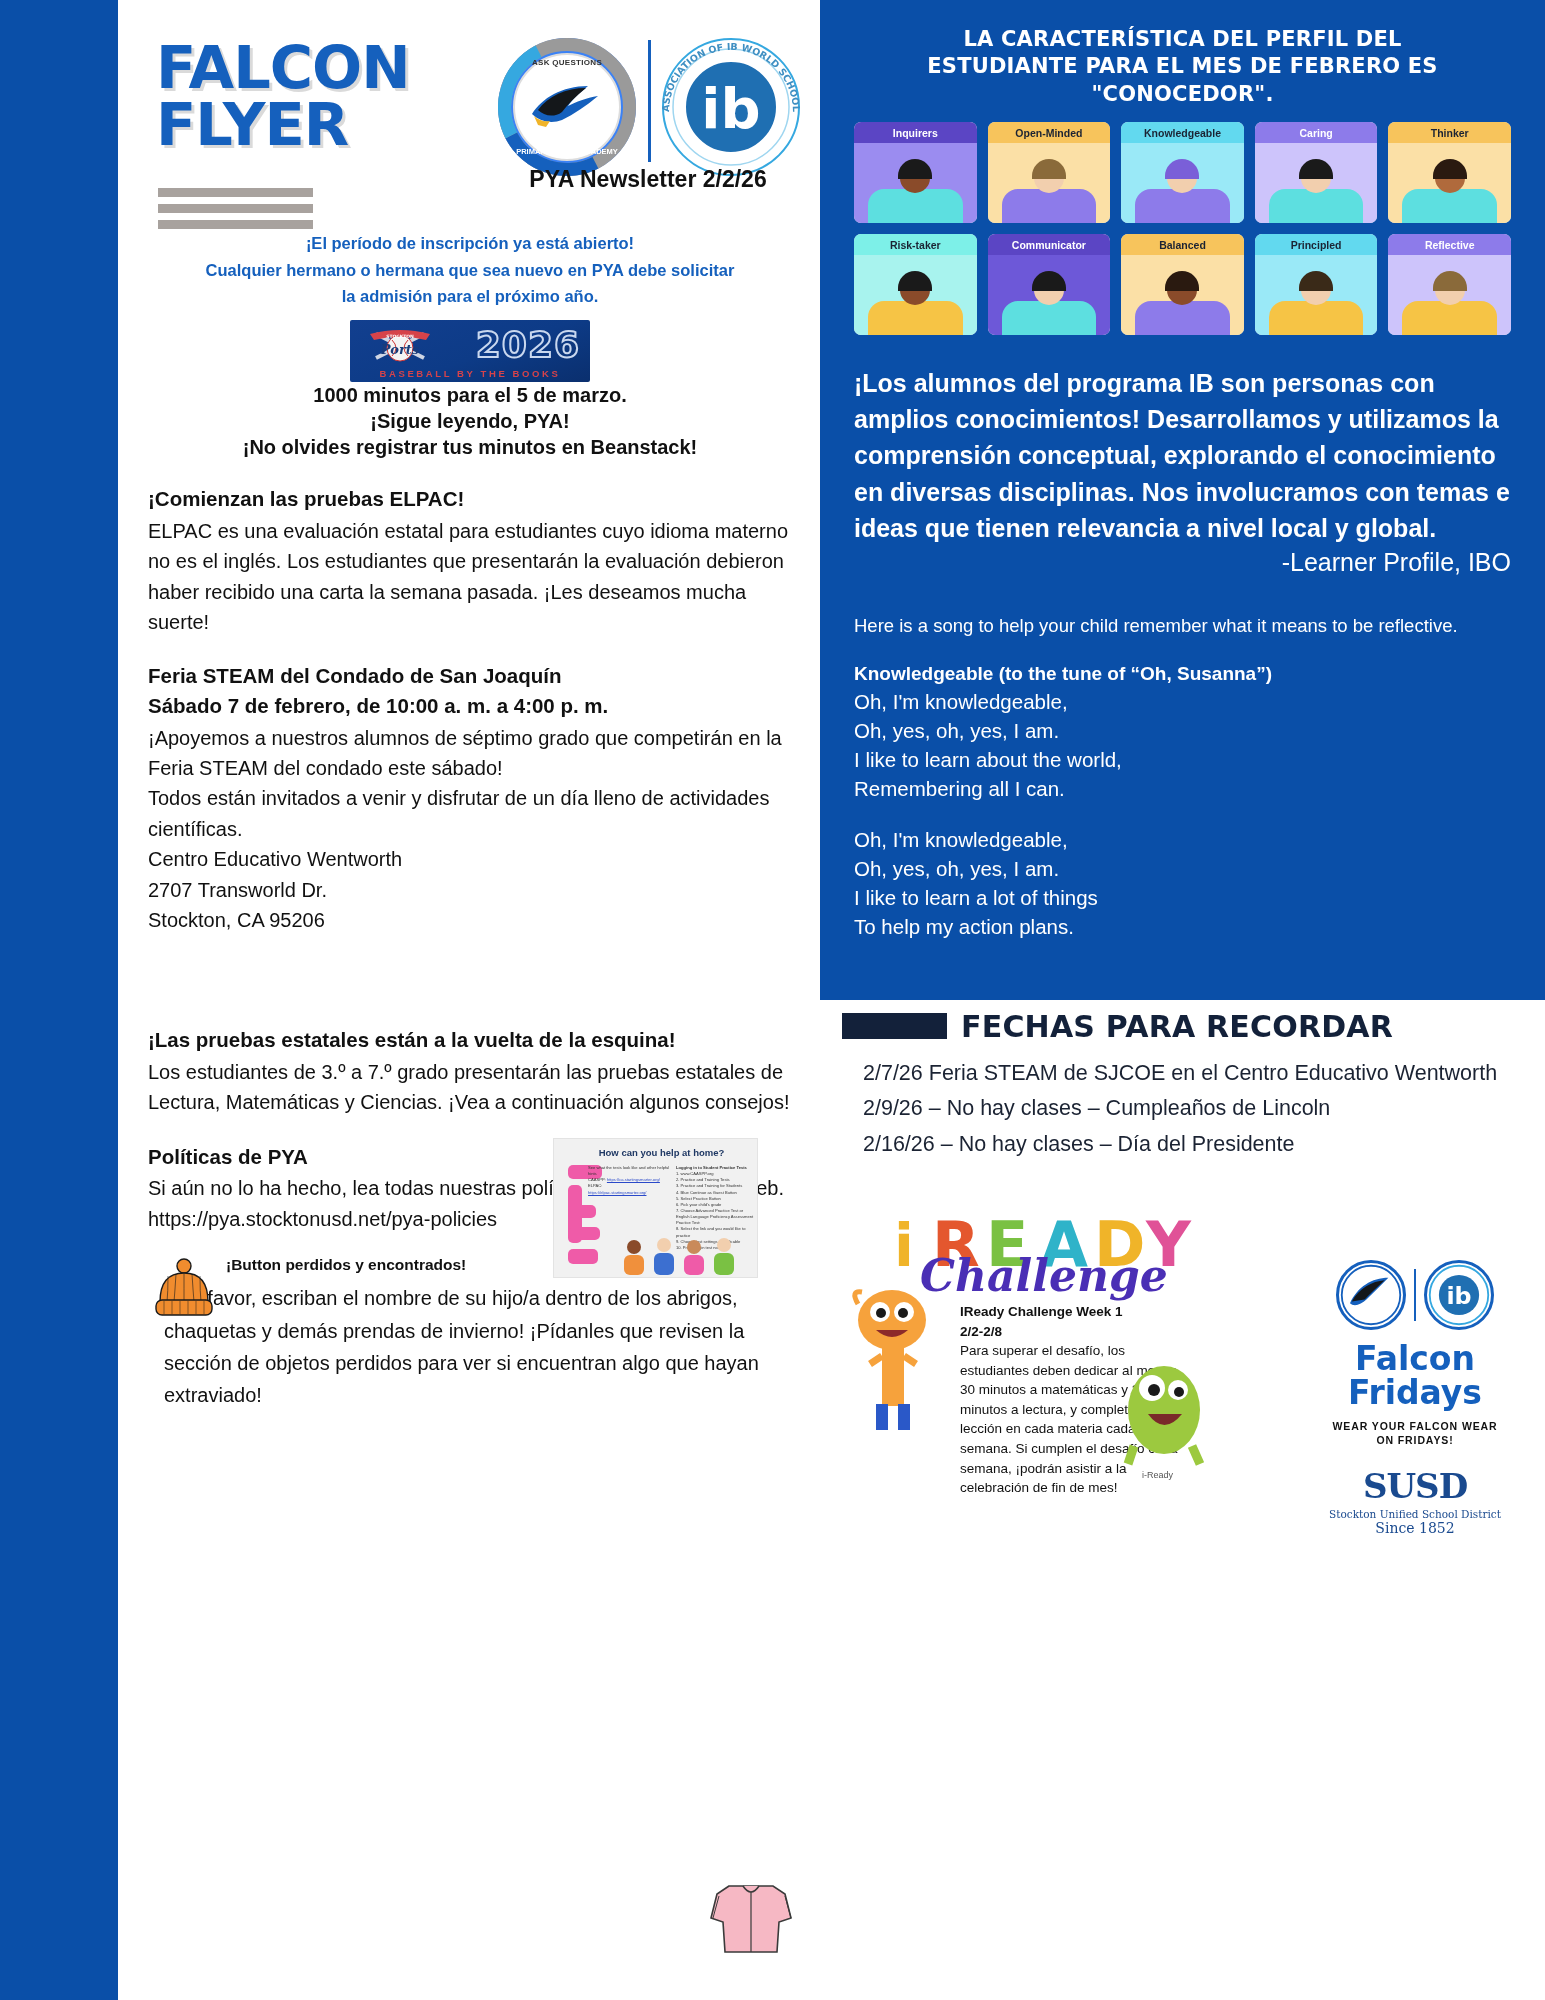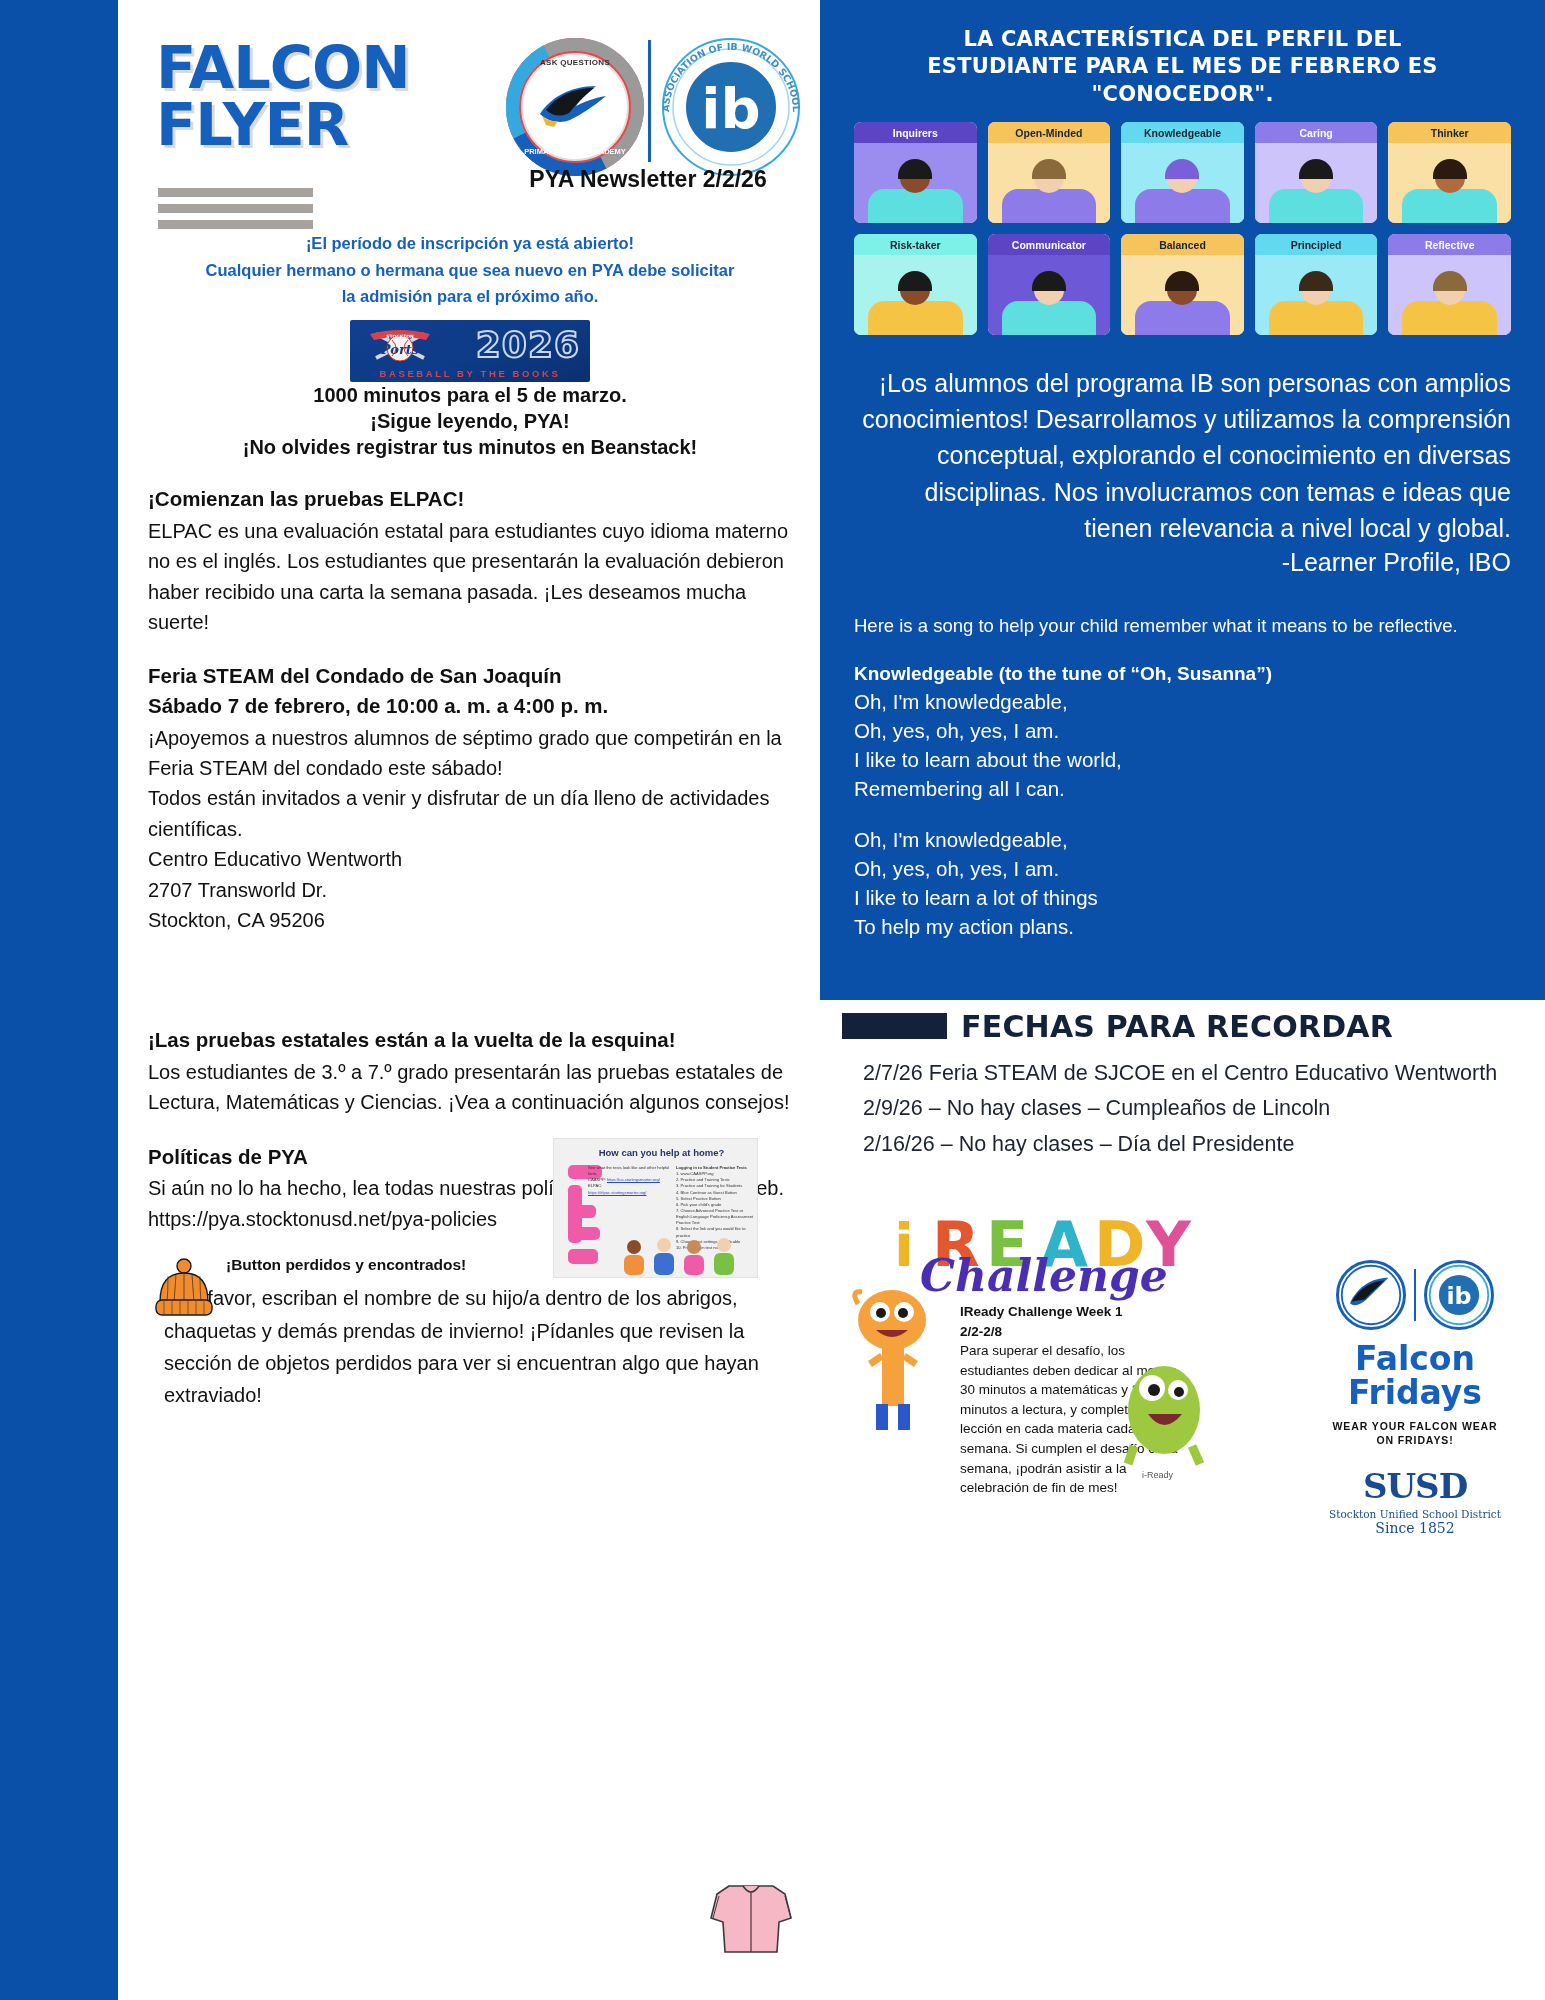--- a/index.html
+++ b/index.html
@@ -25,22 +25,22 @@
     font-family:"DejaVu Sans", sans-serif;
     font-weight:900; font-size:59px; line-height:0.96;
     color:#1560bd; letter-spacing:-1px;
     text-shadow: 3px 3px 0 rgba(150,150,150,.35);
     position:absolute; left:8px; top:22px; width:300px;
   }
   .rules { position:absolute; left:10px; top:170px; width:155px; }
   .rule { height:9px; background:#a8a29e; margin-bottom:7px; }
 
   .crest {
-    position:absolute; left:358px; top:20px; width:138px; height:138px;
-    border-radius:50%; background:#ef4444;
+    position:absolute; left:350px; top:20px; width:138px; height:138px;
+    border-radius:50%; background:#3b82f6;
   }
   .crest .ring-outer { position:absolute; inset:0; border-radius:50%; border:13px solid #9a9a9a; }
   .crest .ring-arc {
     position:absolute; inset:0; border-radius:50%;
     border:13px solid transparent; border-bottom-color:#1560bd; border-left-color:#35a8e0;
     transform: rotate(18deg);
   }
   .crest .ring-inner { position:absolute; inset:15px; border-radius:50%; background:#fff; border:2px solid #ddd; }
   .crest .crest-txt-top {
     position:absolute; left:0; right:0; top:20px; text-align:center;
@@ -135,21 +135,21 @@
   }
   .ib-card { border-radius:7px; overflow:hidden; background:#eee; }
   .ib-card .cap {
     font-size:10.5px; font-weight:700; text-align:center; padding:5px 2px 4px;
   }
   .ib-card .art { height:80px; position:relative; }
   .ib-fig-head { position:absolute; border-radius:50%; }
   .ib-fig-body { position:absolute; border-radius:16px 16px 0 0; }
 
   .bp-body {
-    margin-top:30px; font-size:25px; line-height:1.45; font-weight:400;text-align:right;
+    margin-top:30px; font-size:25px; line-height:1.45; font-weight:700;
   }
   .bp-attr { text-align:right; font-size:25px; font-weight:300; margin-top:2px; }
   .bp-note { margin-top:36px; font-size:18.5px; line-height:1.38; font-weight:400; }
   .bp-song-h { margin-top:24px; font-size:19px; font-weight:700; }
   .bp-lyr { font-size:20.5px; line-height:1.42; font-weight:300; margin-top:2px; }
   .bp-lyr.gap { margin-top:22px; }
 
   .dates-head {
     position:absolute; left:0; top:1000px; width:725px; height:52px;
     display:flex; align-items:center; padding-left:22px; gap:14px;

